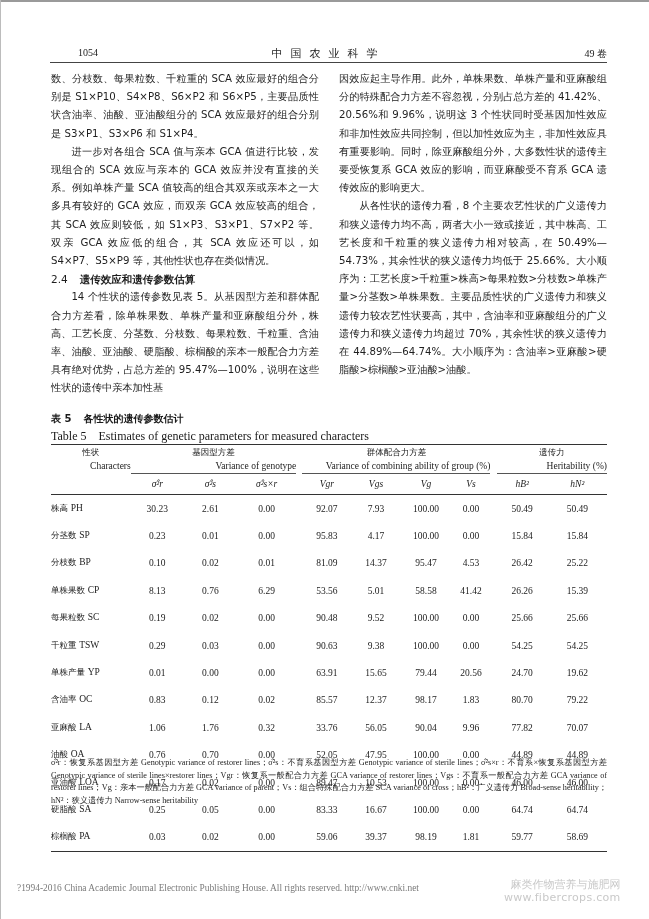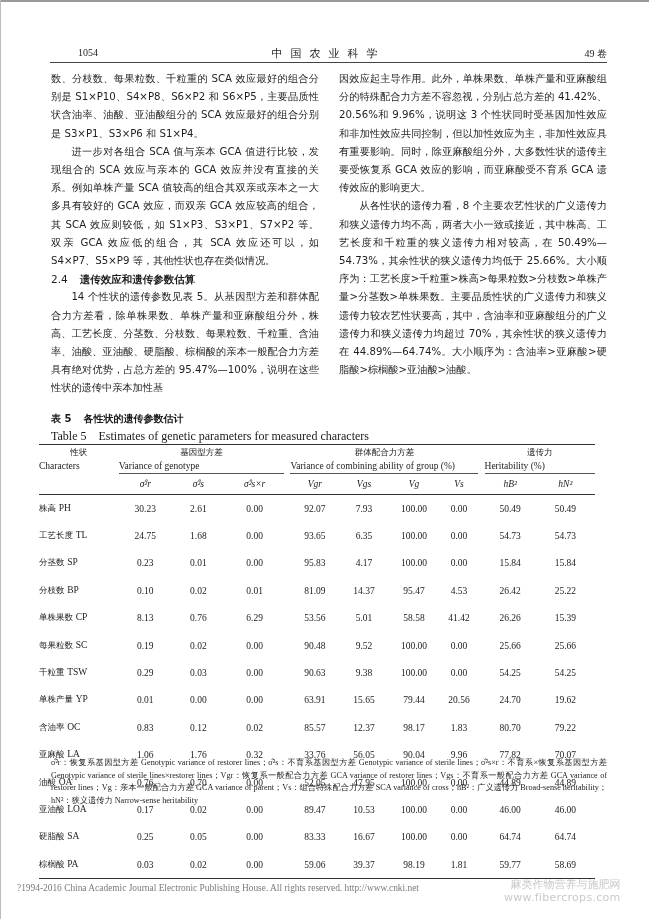--- a/index.html
+++ b/index.html
@@ -21,24 +21,24 @@
   .col p { margin: 0; }
   .col p.indent { text-indent: 2em; }
   .sec-title { font-family: "DejaVu Sans", sans-serif; font-size: 10.5px; font-weight: bold; margin: 0; }
   .sec-title .num { font-weight: normal; margin-right: 12px; }
 
   .tab-cap-cn { position: absolute; left: 51px; top: 412px; font-family: "DejaVu Sans", sans-serif; font-weight: bold; font-size: 10px; }
   .tab-cap-cn .num { margin-right: 12px; }
   .tab-cap-en { position: absolute; left: 51px; top: 429px; font-family: "Liberation Serif", serif; font-size: 12px; }
   .tab-cap-en .num { margin-right: 12px; }
 
-  table.gp { position: absolute; left: 39px; top: 444px; width: 556px; border-collapse: collapse; font-family: "Liberation Serif", serif; font-size: 9.5px; color: #222; }
+  table.gp { position: absolute; left: 51px; top: 444px; width: 556px; border-collapse: collapse; font-family: "Liberation Serif", serif; font-size: 9.5px; color: #222; }
   table.gp th, table.gp td { padding: 0; font-weight: normal; }
   table.gp thead tr.r1 th { height: 14px; border-top: 1.4px solid #333; text-align: center; font-family: "DejaVu Sans", sans-serif; font-size: 8.5px; vertical-align: bottom; }
-  table.gp thead tr.r2 th { height: 14px; text-align: left; vertical-align: middle; }
+  table.gp thead tr.r2 th { height: 14px; text-align: right; vertical-align: middle; }
   table.gp thead tr.r2 th.grp { border-bottom: 1px solid #555; }
   table.gp thead tr.r3 th { height: 20px; font-style: italic; text-align: center; border-bottom: 1.2px solid #333; }
   table.gp th.lbl { text-align: left; }
   table.gp .gap { width: 6px; }
   table.gp tbody td { height: 27.4px; text-align: center; vertical-align: middle; }
   table.gp tbody td.name { text-align: left; font-family: "DejaVu Sans", sans-serif; font-size: 8.5px; }
   table.gp tbody td.name .abbr { font-family: "Liberation Serif", serif; font-size: 9.5px; }
   table.gp tbody tr:last-child td { border-bottom: 1.2px solid #333; }
 
   .note { position: absolute; left: 51px; top: 757px; width: 556px; font-family: "Liberation Serif", serif; font-size: 8.2px; line-height: 12.5px; text-align: justify; color: #222; }
@@ -137,34 +137,20 @@
         <td></td>
         <td>92.07</td>
         <td>7.93</td>
         <td>100.00</td>
         <td>0.00</td>
         <td></td>
         <td>50.49</td>
         <td>50.49</td>
       </tr>
       <tr>
-        <td class="name"><span>工艺长度</span> <span class="abbr">TL</span></td>
-        <td>24.75</td>
-        <td>1.68</td>
-        <td>0.00</td>
-        <td></td>
-        <td>93.65</td>
-        <td>6.35</td>
-        <td>100.00</td>
-        <td>0.00</td>
-        <td></td>
-        <td>54.73</td>
-        <td>54.73</td>
-      </tr>
-      <tr>
         <td class="name"><span>分茎数</span> <span class="abbr">SP</span></td>
         <td>0.23</td>
         <td>0.01</td>
         <td>0.00</td>
         <td></td>
         <td>95.83</td>
         <td>4.17</td>
         <td>100.00</td>
         <td>0.00</td>
         <td></td>

